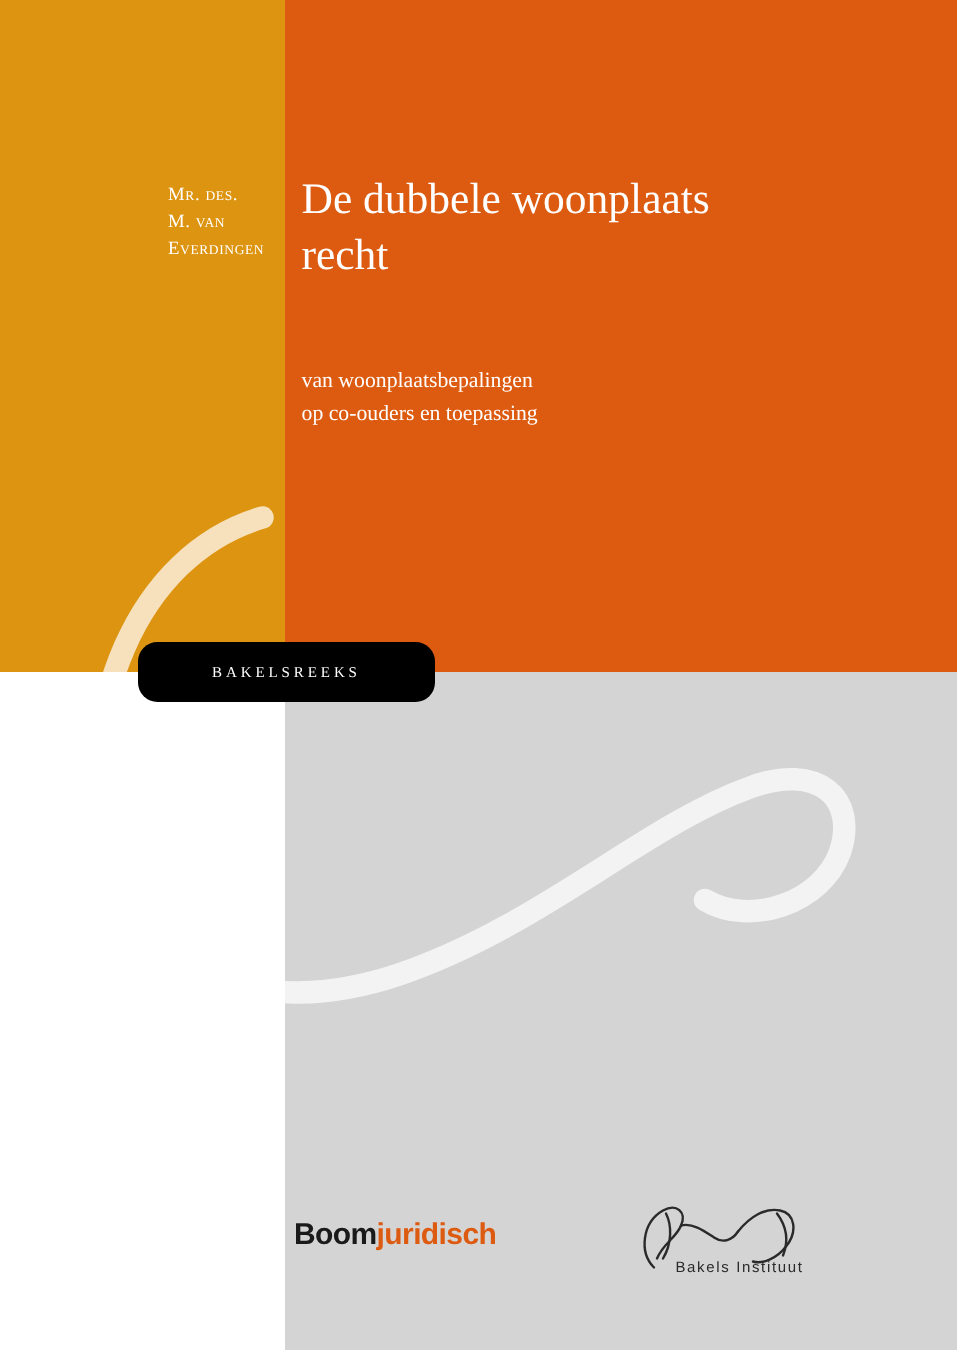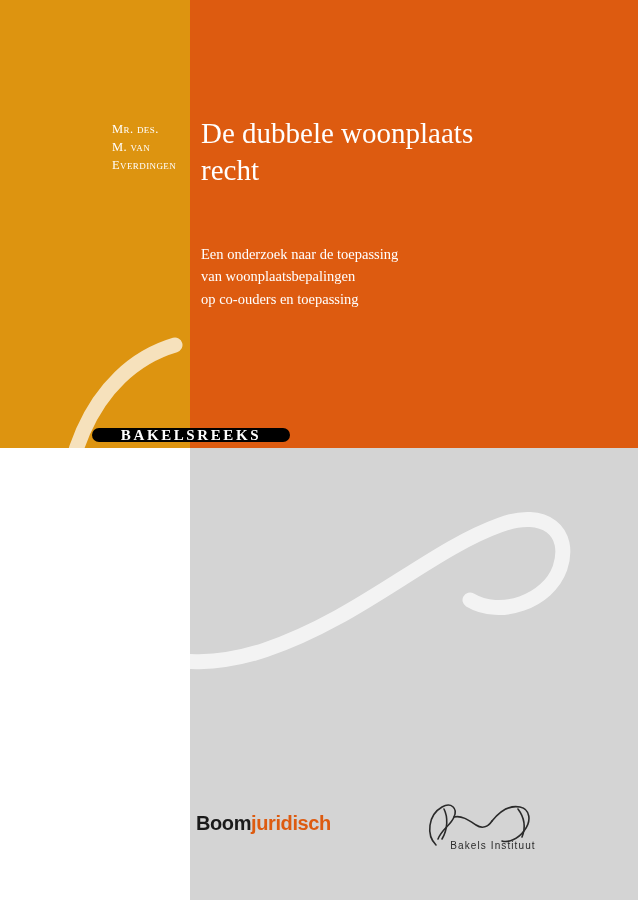--- a/index.html
+++ b/index.html
@@ -99,28 +99,28 @@
     font-size: 14.5px;
     line-height: 1.55;
   }
 
   
   .series-pill {
     position: absolute;
     left: 92px;
     top: 428px;
     width: 198px;
-    height: 14px;
+    height: 40px;
     background: #000000;
     border-radius: 13px;
     color: #ffffff;
     font-family: "Liberation Serif", serif;
-    font-size: 15px;
+    font-size: 10px;
     letter-spacing: 2.6px;
-    font-weight: bold;
+    font-weight: normal;
     display: flex;
     align-items: center;
     justify-content: center;
     text-transform: uppercase;
   }
 
   
   .publisher {
     position: absolute;
     left: 196px;
@@ -175,21 +175,20 @@
     <div>Mr. des.</div>
     <div>M. van Everdingen</div>
   </div>
 
   <div class="title">
     <div>De dubbele woonplaats</div>
     <div>recht</div>
   </div>
 
   <div class="subtitle">
-    <div>Een onderzoek naar de toepassing</div>
     <div>van woonplaatsbepalingen</div>
     <div>op co-ouders en toepassing</div>
   </div>
 
   <div class="series-pill">
     <span>Bakelsreeks</span>
   </div>
 
   <div class="publisher">
     <span>Boom</span><span class="accent">juridisch</span>

